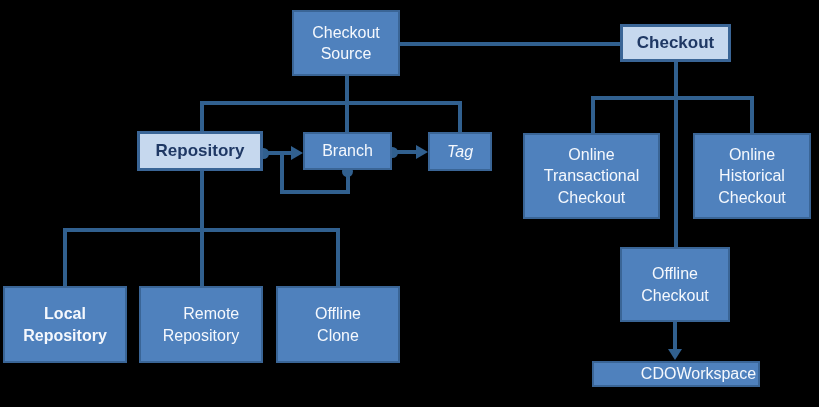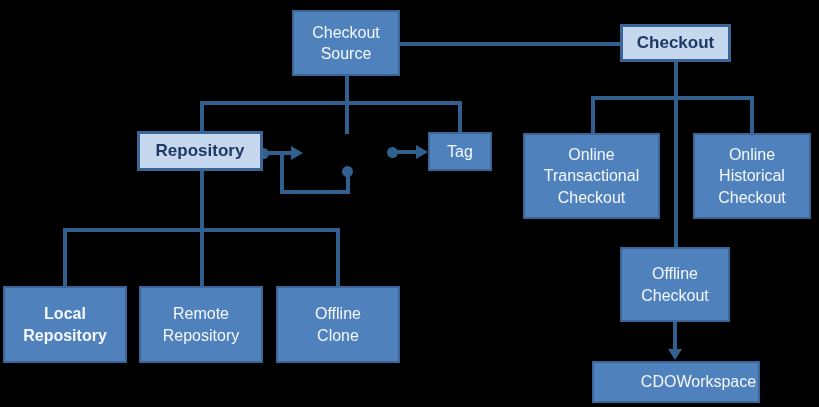--- a/index.html
+++ b/index.html
@@ -96,30 +96,31 @@
 
   <div class="seg" style="left:200px; top:171px; width:4px;  height:117px;"></div>
   <div class="seg" style="left:63px;  top:228px; width:277px; height:4px;"></div>
   <div class="seg" style="left:63px;  top:228px; width:4px;  height:60px;"></div>
   <div class="seg" style="left:336px; top:228px; width:4px;  height:60px;"></div>
 
   <div class="node dark" style="left:292px; top:10px;  width:108px; height:66px;">Checkout
 Source</div>
   <div class="node light" style="left:620px; top:24px;  width:111px; height:38px;">Checkout</div>
   <div class="node light" style="left:137px; top:131px; width:126px; height:40px;">Repository</div>
-  <div class="node dark" style="left:428px; top:132px; width:64px;  height:39px;">Tag</div>
+  <div class="node dark" style="left:303px; top:132px; width:89px;  height:38px;">Branch</div>
+  <div class="node dark" style="left:428px; top:132px; width:64px;  height:39px;font-style:italic;">Tag</div>
   <div class="node dark" style="left:523px; top:133px; width:137px; height:86px;">Online
 Transactional
 Checkout</div>
   <div class="node dark" style="left:693px; top:133px; width:118px; height:86px;">Online
 Historical
 Checkout</div>
   <div class="node dark" style="left:620px; top:247px; width:110px; height:75px;">Offline
 Checkout</div>
-  <div class="node dark" style="left:592px; top:361px; width:168px; height:42px;padding-left:48px;">CDOWorkspace</div>
+  <div class="node dark" style="left:592px; top:361px; width:168px; height:26px;padding-left:48px;">CDOWorkspace</div>
   <div class="node dark" style="left:3px;   top:286px; width:124px; height:77px;font-weight:bold;">Local
 Repository</div>
-  <div class="node dark" style="left:139px; top:286px; width:124px; height:77px;">Remote
+  <div class="node dark" style="left:139px; top:286px; width:124px; height:77px;text-align:right;">Remote
 Repository</div>
   <div class="node dark" style="left:276px; top:286px; width:124px; height:77px;">Offline
 Clone</div>
 
 </div>
 
 </body></html>

